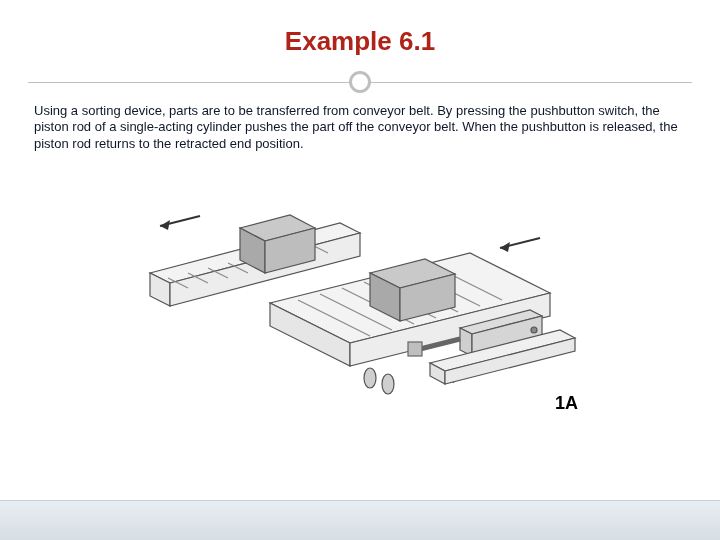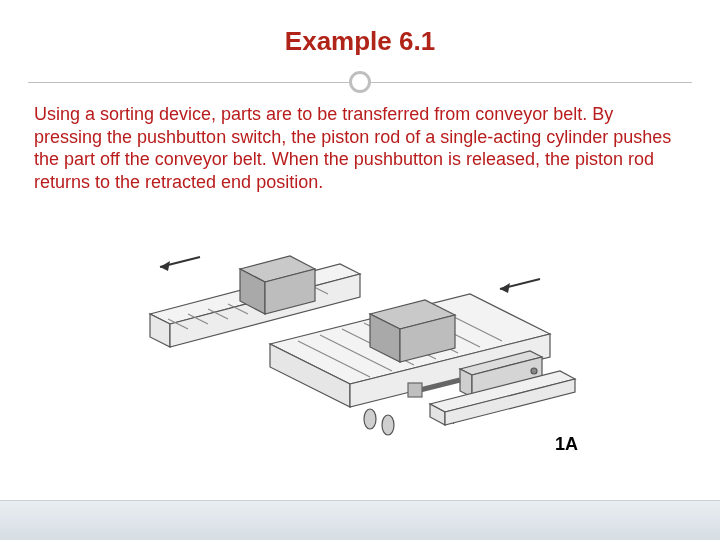--- a/index.html
+++ b/index.html
@@ -44,23 +44,23 @@
     left: 50%;
     top: 0;
     transform: translateX(-50%);
     width: 22px;
     height: 22px;
     border: 3px solid #bfbfbf;
     border-radius: 50%;
     background: #fff;
   }
   .body-text {
-    font-size: 18px;
+    font-size: 13px;
     line-height: 1.25;
-    color: #b91c1c;
+    color: #0f172a;
     padding: 0 6px;
   }
   .figure {
     margin: 26px auto 0 auto;
     width: 460px;
     height: 250px;
     background: #fff;
     position: relative;
   }
   

